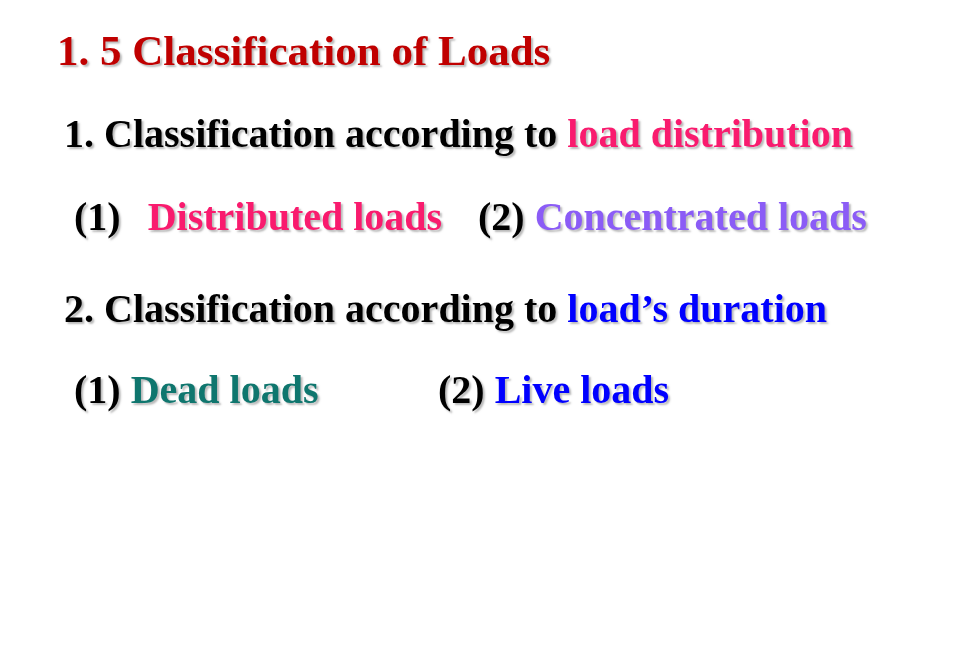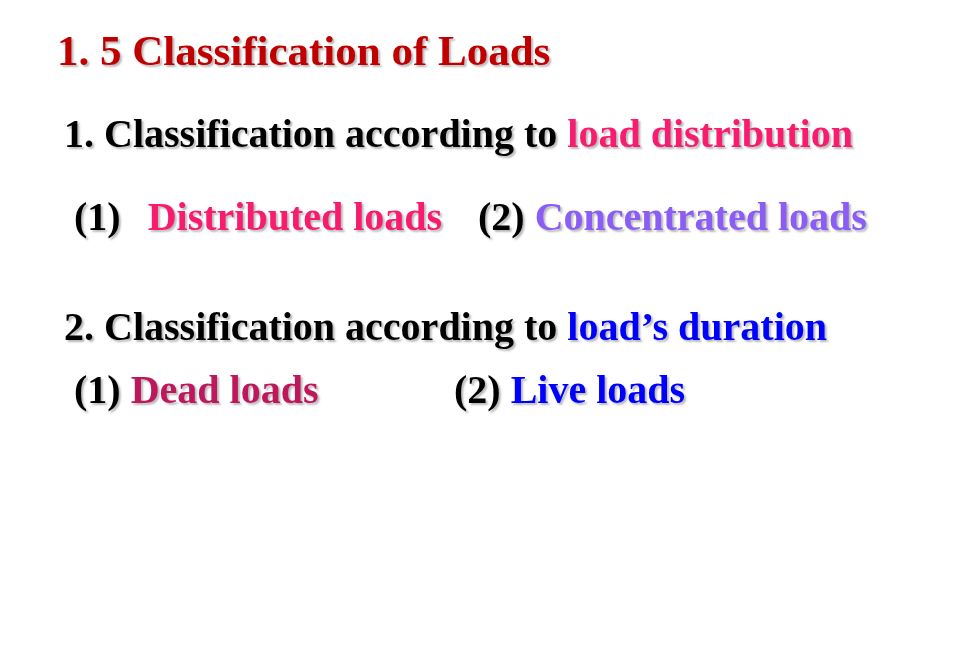--- a/index.html
+++ b/index.html
@@ -26,28 +26,28 @@
   .title {
     left: 57px;
     top: 25px;
     font-size: 43px;
     color: #C00000;
   }
   .heading { font-size: 40px; left: 64px; }
   .subline { font-size: 40px; left: 74px; }
   .h1 { top: 110px; }
   .s1 { top: 193px; }
-  .h2 { top: 303px; }
+  .h2 { top: 285px; }
   .s2 { top: 366px; }
   .h3 { top: 446px; }
   .s3 { top: 526px; }
   .num { color: #000000; margin-right: 10px; }
   .grp2 { position: absolute; top: 0; }
   .s1 .grp2 { left: 404px; }
-  .s2 .grp2 { left: 380px; }
+  .s2 .grp2 { left: 364px; }
   .s3 .grp2 { left: 366px; }
 </style>
 </head>
 <body>
 
 <div class="slide">
 
   <div class="txt title" style="color: rgb(192, 0, 0);">1. 5 Classification of Loads</div>
 
   <div class="txt heading h1">
@@ -60,21 +60,21 @@
     <span class="grp2">
       <span class="num">(2)</span><span style="color: #8b5cf6;">Concentrated loads</span>
     </span>
   </div>
 
   <div class="txt heading h2">
     <span>2. Classification according to </span><span style="color: rgb(0, 0, 255);">load’s duration</span>
   </div>
   <div class="txt subline s2">
     <span>
-      <span class="num">(1)</span><span style="color: #be185d;">Dead loads</span>
+      <span class="num">(1)</span><span style="color: #0f766e;">Dead loads</span>
     </span>
     <span class="grp2">
       <span class="num">(2)</span><span style="color: rgb(0, 0, 255);">Live loads</span>
     </span>
   </div>
 
 
 </div>
 
 </body></html>

